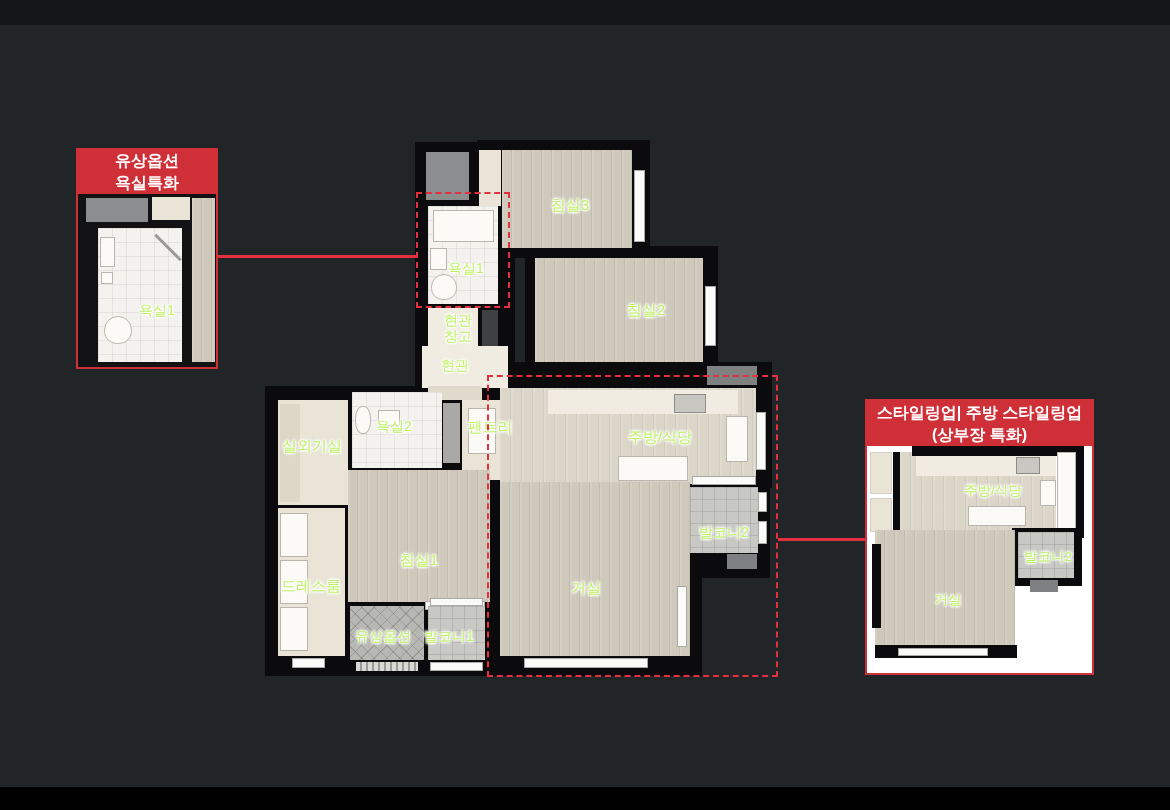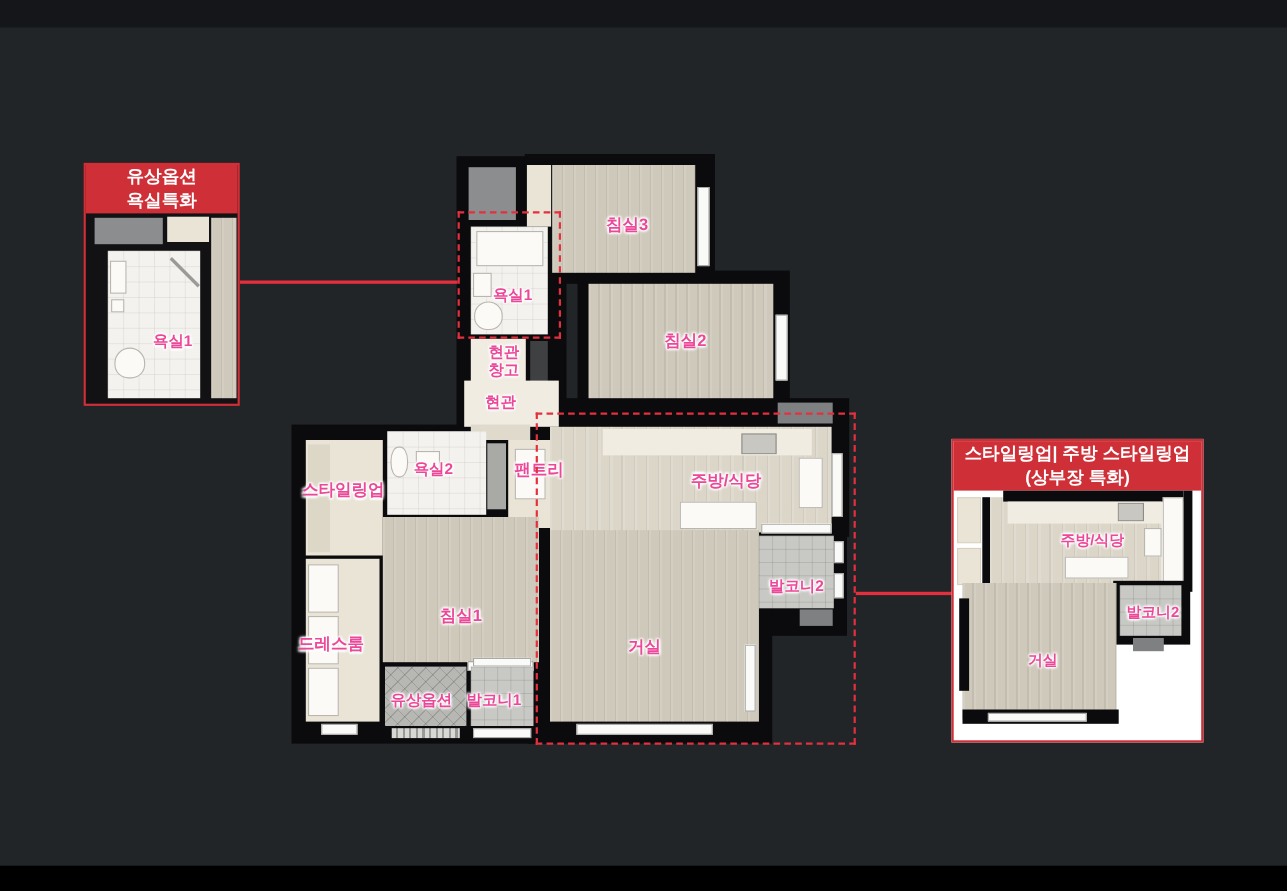--- a/index.html
+++ b/index.html
@@ -20,21 +20,21 @@
         background-image:linear-gradient(rgba(0,0,0,.10) 1px,transparent 1px),linear-gradient(90deg,rgba(0,0,0,.10) 1px,transparent 1px);
         background-size:12px 12px;}
   .gray{position:absolute;background:#8b8d8f;}
   .gray2{position:absolute;background:#7e8082;}
   .fix{position:absolute;background:#fbfaf7;border:1px solid #b9b6ad;box-sizing:border-box;}
   .win{position:absolute;background:#fafaf8;box-shadow:inset 0 0 0 1px #a9a9a5;box-sizing:border-box;}
   .outdoor{position:absolute;background:#b7b7b3;
         background-image:repeating-linear-gradient(45deg,rgba(0,0,0,.14) 0 1px,transparent 1px 9px),
                          repeating-linear-gradient(-45deg,rgba(0,0,0,.14) 0 1px,transparent 1px 9px);}
   .louvre{position:absolute;background:repeating-linear-gradient(90deg,#d8d8d4 0 4px,#9a9a96 4px 6px);}
-  .lbl{position:absolute;transform:translate(-50%,-50%);font-weight:bold;font-size:15px;color:#ec4899;
+  .lbl{position:absolute;transform:translate(-50%,-50%);font-weight:normal;font-size:15px;color:#bef264;
        white-space:pre-line;text-align:center;line-height:1.15;
        text-shadow:-1px -1px 2px #fff,1px -1px 2px #fff,-1px 1px 2px #fff,1px 1px 2px #fff,0 0 4px #fff;}
   .lbl.sm{font-size:14px;text-align:center;}
   .lbl.co{font-size:13.5px;}
   .dash{position:absolute;border:2px dashed #e4303e;box-sizing:border-box;}
   .rline{position:absolute;background:#e4303e;height:3px;}
   .callout{position:absolute;border:2px solid #cf3038;box-sizing:border-box;}
   .co-head{position:absolute;left:0;top:0;right:0;background:#cf3038;color:#fff;font-weight:bold;
            font-size:16px;line-height:1.35;text-align:center;white-space:pre-line;
            display:flex;align-items:center;justify-content:center;}
@@ -109,32 +109,32 @@
     <div class="fix" style="left:280px;top:560px;width:28px;height:44px"></div>
     <div class="fix" style="left:280px;top:607px;width:28px;height:44px"></div>
     <div class="win" style="left:292px;top:658px;width:33px;height:10px"></div>
     <div class="outdoor" style="left:350px;top:606px;width:74px;height:54px"></div>
     <div class="louvre" style="left:356px;top:662px;width:62px;height:9px"></div>
     <div class="tile" style="left:428px;top:606px;width:57px;height:54px"></div>
     <div class="win" style="left:430px;top:598px;width:53px;height:8px"></div>
     <div class="win" style="left:430px;top:662px;width:53px;height:9px"></div>
 
     <div class="lbl" style="left:570px;top:205px">침실3</div>
-    <div class="lbl" style="left:623px;top:310px">침실2</div>
+    <div class="lbl" style="left:646px;top:310px">침실2</div>
     <div class="lbl sm" style="left:466px;top:268px">욕실1</div>
     <div class="lbl sm" style="left:458px;top:328px">현관
 창고</div>
     <div class="lbl sm" style="left:455px;top:365px">현관</div>
     <div class="lbl" style="left:490px;top:427px">팬트리</div>
     <div class="lbl" style="left:660px;top:437px">주방/식당</div>
     <div class="lbl sm" style="left:724px;top:532px">발코니2</div>
-    <div class="lbl" style="left:312px;top:446px">스타일링업</div>
+    <div class="lbl" style="left:312px;top:446px">실외기실</div>
     <div class="lbl sm" style="left:394px;top:426px">욕실2</div>
     <div class="lbl" style="left:419px;top:560px">침실1</div>
-    <div class="lbl" style="left:301px;top:586px">드레스룸</div>
+    <div class="lbl" style="left:311px;top:586px">드레스룸</div>
     <div class="lbl sm" style="left:383px;top:636px">유상옵션</div>
     <div class="lbl sm" style="left:449px;top:636px">발코니1</div>
     <div class="lbl" style="left:586px;top:588px">거실</div>
 
     <div class="dash" style="left:416px;top:192px;width:94px;height:116px"></div>
     <div class="dash" style="left:487px;top:375px;width:291px;height:302px"></div>
     <div class="rline" style="left:218px;top:255px;width:198px"></div>
     <div class="rline" style="left:778px;top:538px;width:88px"></div>
   </div>
 

